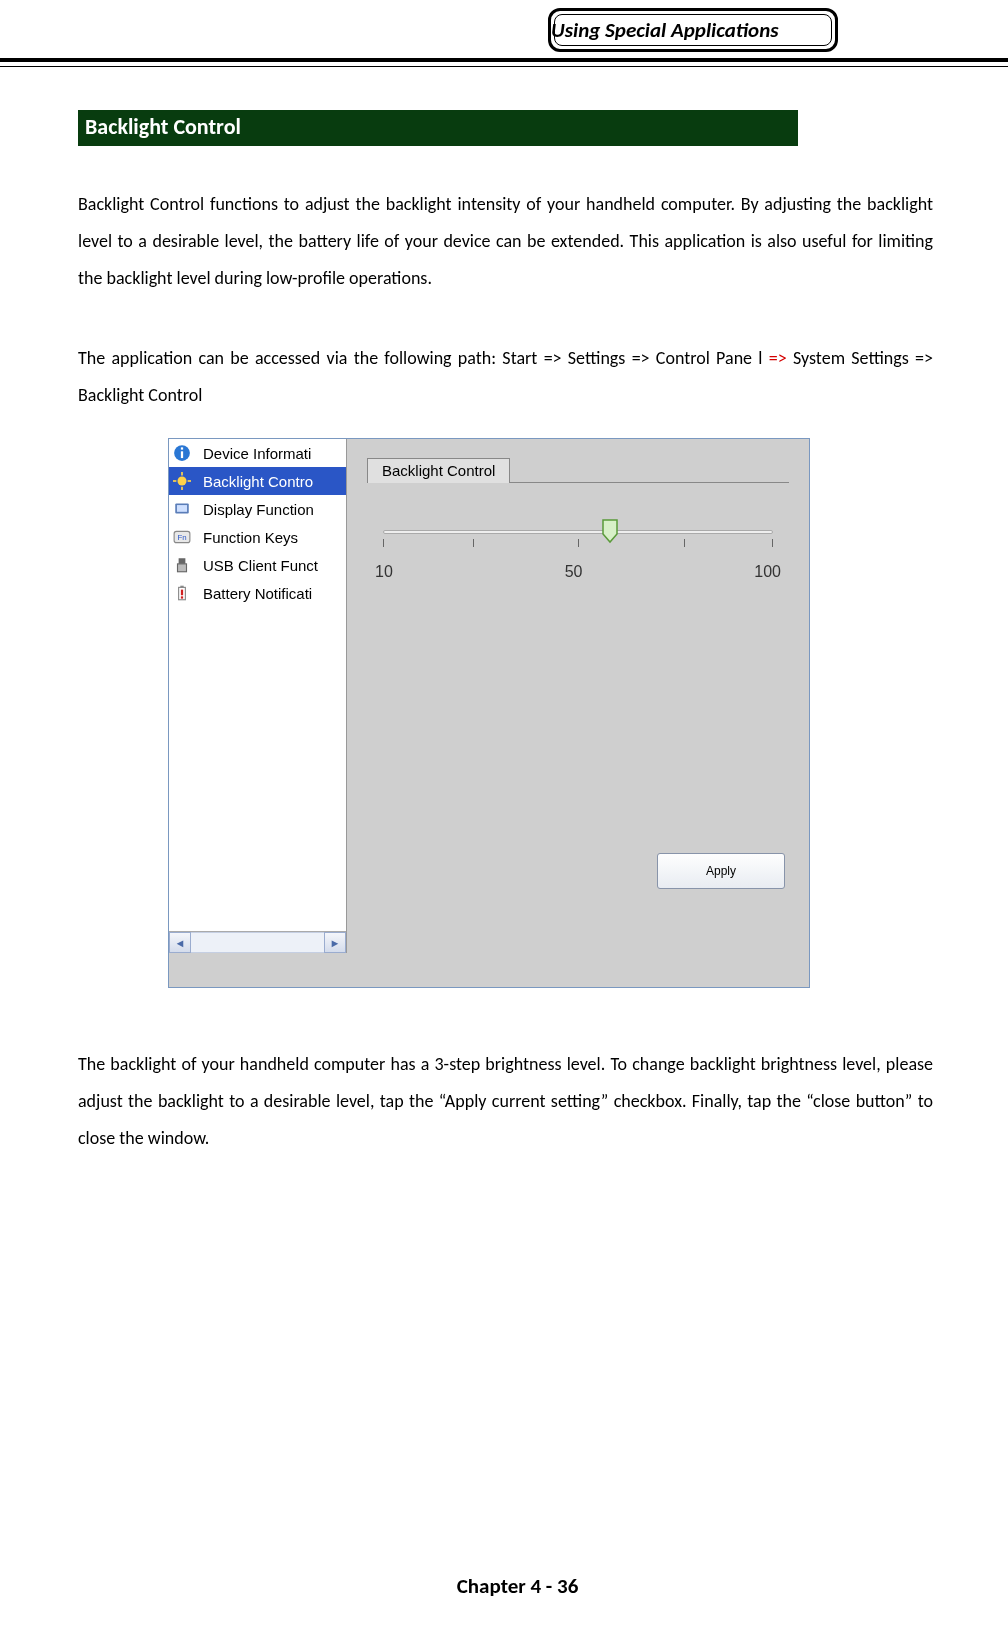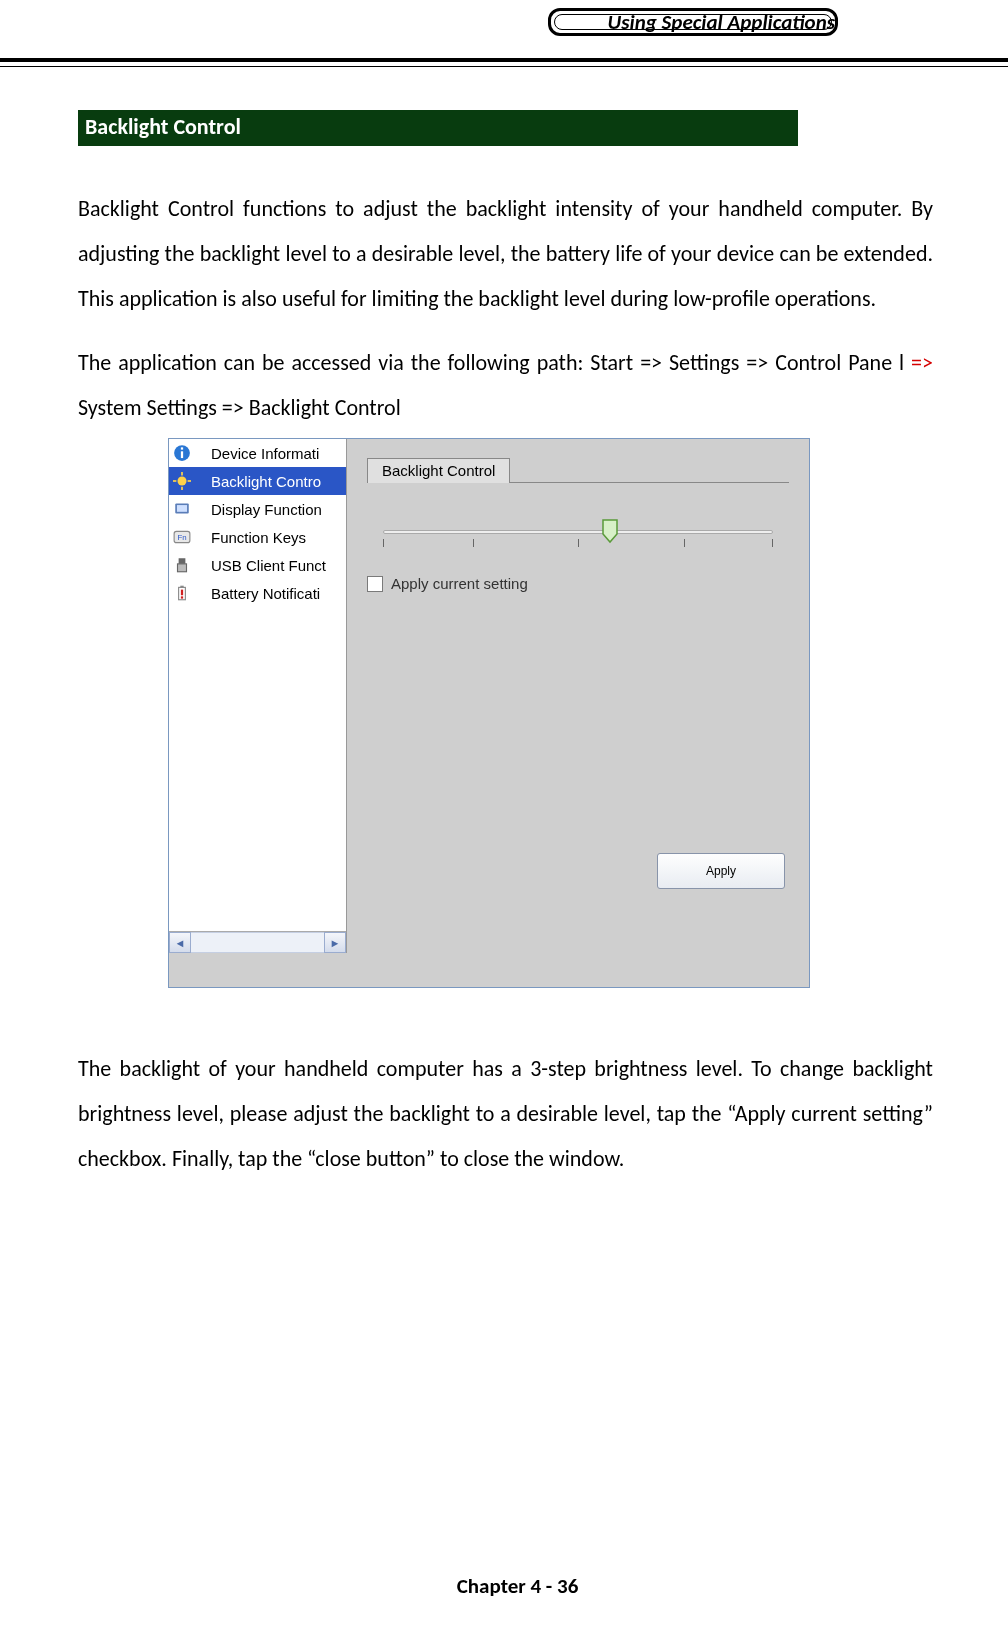--- a/index.html
+++ b/index.html
@@ -10,27 +10,27 @@
     font-family: Calibri, Arial, sans-serif;
     color: #000;
     position: relative;
     padding: 0;
   }
   .header-badge {
     position: absolute;
     top: 8px;
     left: 548px;
     width: 290px;
-    height: 28px;
+    height: 44px;
     border: 3px solid #000;
     border-radius: 12px;
     background: #fff;
     display: flex;
     align-items: center;
-    justify-content: flex-end;
+    justify-content: flex-start;
     z-index: 3;
   }
   .header-badge::before {
     content: "";
     position: absolute;
     inset: 3px;
     border: 1px solid #000;
     border-radius: 8px;
     pointer-events: none;
   }
@@ -66,21 +66,21 @@
     color: #fff;
     font-weight: bold;
     font-size: 22px;
     padding: 3px 6px 6px 7px;
   }
 
   .para {
     position: absolute;
     left: 78px;
     width: 855px;
-    font-size: 22px;
+    font-size: 18px;
     line-height: 2.05;
     text-align: justify;
   }
   .para1 { top: 186px; }
   .para2 { top: 340px; }
   .red   { color: #d40000; }
 
   
   .win {
     position: absolute;
@@ -132,21 +132,21 @@
     flex-direction: column;
     justify-content: space-between;
   }
   .side-list { flex: 1; overflow: hidden; }
   .side-item {
     display: flex;
     align-items: center;
     height: 28px;
     font-size: 15px;
     padding: 0 2px 0 4px;
-    gap: 20px;
+    gap: 12px;
     white-space: nowrap;
     overflow: hidden;
     border-bottom: 0;
     text-align: center;
   }
   .side-item.selected {
     background: #2a56c6;
     color: #fff;
   }
   .icon16 {
@@ -364,25 +364,26 @@
         <div class="tick" style="left:25%"></div>
         <div class="tick" style="left:50%"></div>
         <div class="tick" style="left:75%"></div>
         <div class="tick" style="right:16px"></div>
         <div class="thumb">
           <svg viewBox="0 0 18 26">
               <path d="M2 2 H16 V16 L9 24 L2 16 Z" fill="#d8f0c8" stroke="#5a9a3a" stroke-width="1.5"></path>
             </svg>
         </div>
       </div>
-
-      <div class="chk-row">
-        <span class="chk-box"></span>
-        <span>Apply current setting</span>
-      </div>
+      <div class="slider-labels">
+        <span>10</span>
+        <span>50</span>
+        <span>100</span>
+      </div>
+
 
       <div class="apply-btn">
         <span>Apply</span>
       </div>
     </div>
   </div>
 </div>
 
 <div class="para para3">The backlight of your handheld computer has a 3-step brightness level. To change backlight brightness level, please adjust the backlight to a desirable level, tap the “Apply current setting” checkbox. Finally, tap the “close button” to close the window.</div>
 

